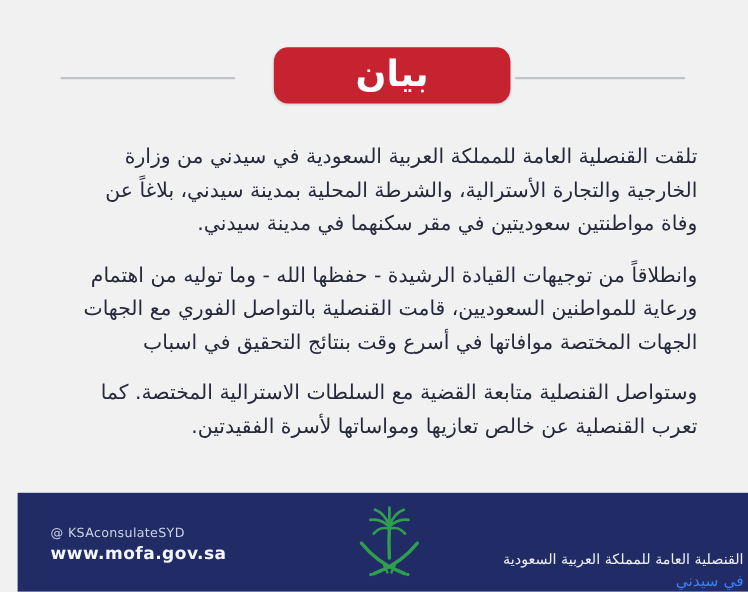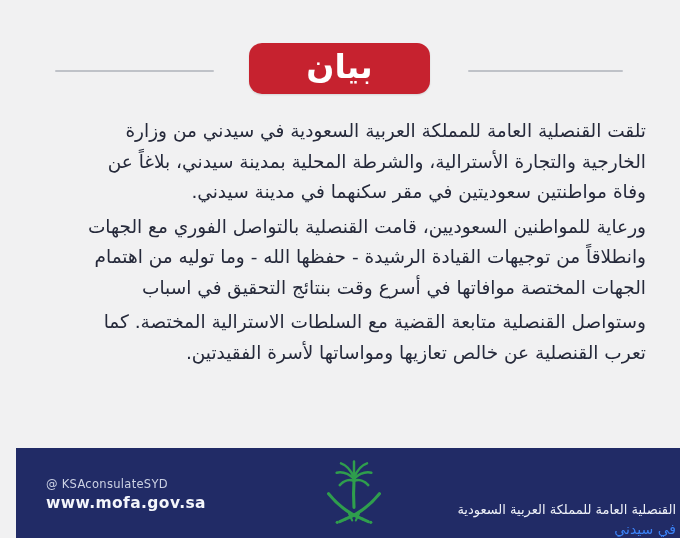--- a/index.html
+++ b/index.html
@@ -7,36 +7,36 @@
     width:680px;height:538px;overflow:hidden;position:relative;
     background:#f1f1f2;
     font-family:"DejaVu Sans","Liberation Sans",sans-serif;
   }
   
   .divider{position:absolute;top:70px;height:2px;background:#bfc2c8;border-radius:1px;}
   .divider-left{left:55px;width:159px;}
   .divider-right{left:468px;width:155px;}
   
   .badge{
-    position:absolute;left:249px;top:43px;width:181px;height:51px;
+    position:absolute;left:249px;top:43px;width:215px;height:51px;
     background:#c6222f;border-radius:13px;
     display:flex;align-items:center;justify-content:center;
     box-shadow:0 1px 2px rgba(0,0,0,0.12);
   }
   .badge span{
     color:#ffffff;font-size:33px;font-weight:bold;line-height:1;
     direction:rtl;padding-bottom:4px;
   }
   
   .statement{
     position:absolute;top:112px;right:30px;left:20px;
     direction:rtl;text-align:right;
     color:#25293a;font-size:18.5px;line-height:30.5px;
   }
-  .statement p{margin:4px;padding:0;}
+  .statement p{margin:16px;padding:0;}
   .statement .line{white-space:nowrap;}
   
   .footer{
     position:absolute;left:16px;bottom:0;width:680px;height:90px;
     background:#212b66;
   }
   .footer-left{
     position:absolute;left:30px;top:29px;color:#ffffff;text-align:left;
   }
   .footer-left .handle{
@@ -67,22 +67,22 @@
     <span>بيان</span>
   </div>
 
   <div class="statement">
     <p>
       <span class="line" style="display:block">تلقت القنصلية العامة للمملكة العربية السعودية في سيدني من وزارة</span>
       <span class="line" style="display:block">الخارجية والتجارة الأسترالية، والشرطة المحلية بمدينة سيدني، بلاغاً عن</span>
       <span class="line" style="display:block">وفاة مواطنتين سعوديتين في مقر سكنهما في مدينة سيدني.</span>
     </p>
     <p>
+      <span class="line" style="display:block">وانطلاقاً من توجيهات القيادة الرشيدة - حفظها الله - وما توليه من اهتمام</span>
       <span class="line" style="display:block">ورعاية للمواطنين السعوديين، قامت القنصلية بالتواصل الفوري مع الجهات</span>
-      <span class="line" style="display:block">وانطلاقاً من توجيهات القيادة الرشيدة - حفظها الله - وما توليه من اهتمام</span>
       <span class="line" style="display:block">الجهات المختصة موافاتها في أسرع وقت بنتائج التحقيق في اسباب</span>
     </p>
     <p>
       <span class="line" style="display:block">وستواصل القنصلية متابعة القضية مع السلطات الاسترالية المختصة. كما</span>
       <span class="line" style="display:block">تعرب القنصلية عن خالص تعازيها ومواساتها لأسرة الفقيدتين.</span>
     </p>
   </div>
 
   <div class="footer">
 

